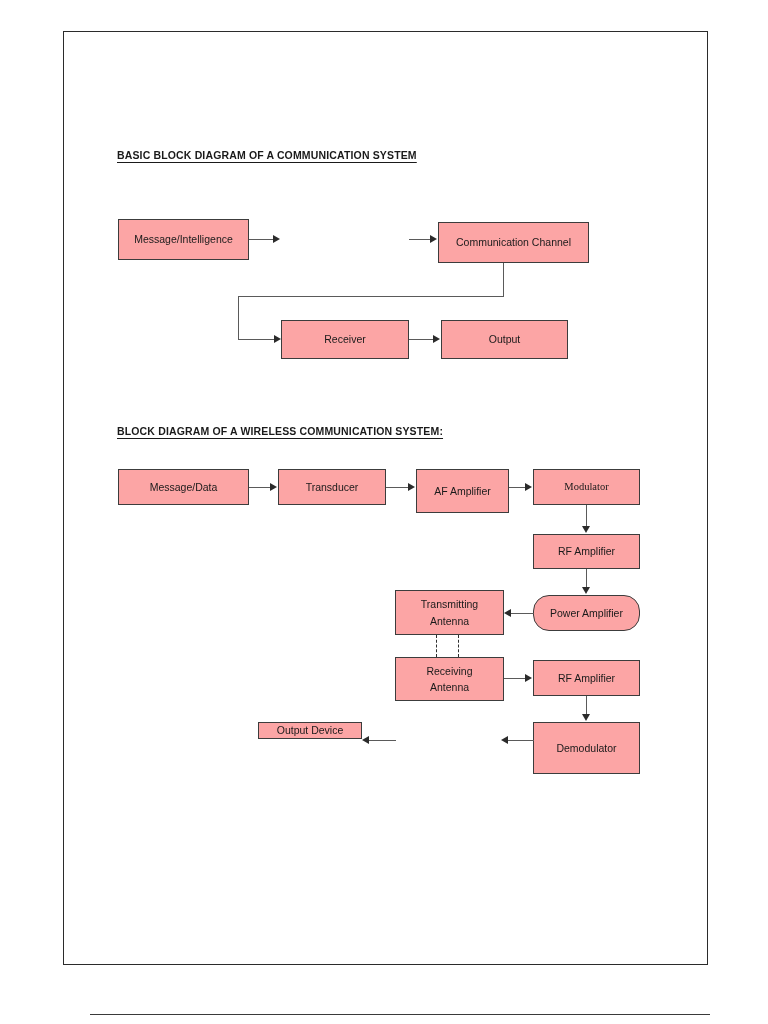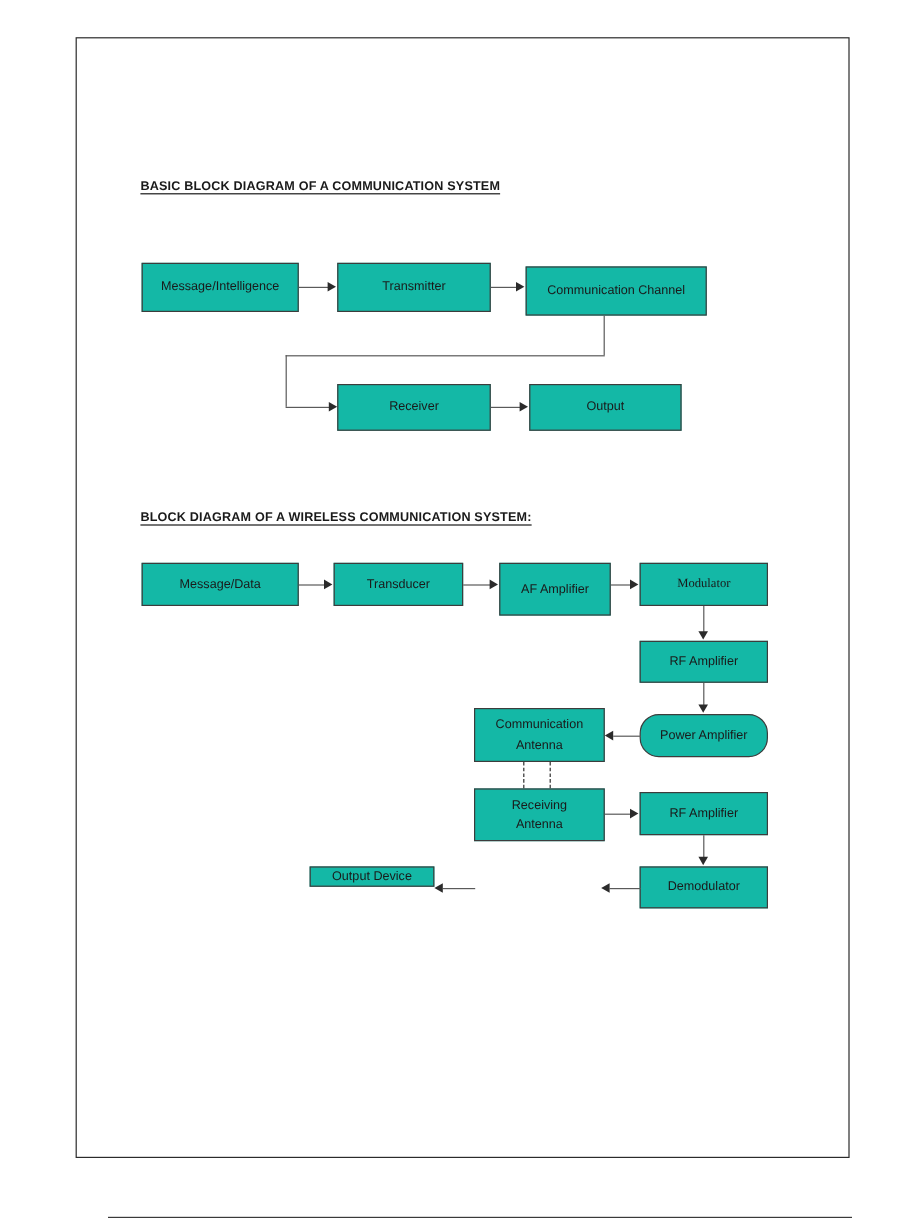--- a/index.html
+++ b/index.html
@@ -41,21 +41,21 @@
     letter-spacing: 0.15px;
     white-space: nowrap;
     text-decoration: underline;
     text-underline-offset: 3px;
   }
 
   .box {
     position: absolute;
     box-sizing: border-box;
     border: 1.3px solid #3c3c3c;
-    background: #14b8a6;
+    background: #fca5a5;
     color: #1a1a1a;
     font-size: 10.5px;
     display: flex;
     align-items: center;
     justify-content: center;
     text-align: center;
     line-height: 1.55;
     padding: 0 3px;
   }
 
@@ -99,21 +99,20 @@
 </style>
 </head>
 <body>
 
 <div class="page">
 
   <div class="heading" style="left:53px; top:117px;">BASIC BLOCK DIAGRAM OF A COMMUNICATION SYSTEM</div>
 
   <div class="box" style="left:54px; top:187px; width:131px; height:41px;">Message/Intelligence</div>
 
-  <div class="box" style="left:217px; top:187px; width:128px; height:41px;">Transmitter</div>
 
   <div class="box" style="left:374px; top:190px; width:151px; height:41px;">Communication Channel</div>
 
   <div class="hline" style="left:185px; top:207px; width:25px;"></div>
   <div class="arrow-r" style="left:209px; top:202.5px;"></div>
 
   <div class="hline" style="left:345px; top:207px; width:22px;"></div>
   <div class="arrow-r" style="left:366px; top:202.5px;"></div>
 
   <div class="vline" style="left:439px; top:231px; height:33px;"></div>
@@ -155,41 +154,41 @@
 
   <div class="vline" style="left:522px; top:537px; height:19px;"></div>
   <div class="arrow-d" style="left:517.5px; top:555px;"></div>
 
   <div class="box" style="left:469px; top:563px; width:107px; height:36px;border-radius:16px;">Power Amplifier</div>
 
   <div class="hline" style="left:447px; top:581px; width:23px;"></div>
   <div class="arrow-l" style="left:440px; top:576.5px;"></div>
 
   <div class="box" style="left:331px; top:558px; width:109px; height:45px; flex-direction:column;">
-    <span>Communication</span>
+    <span>Transmitting</span>
     <span>Antenna</span>
   </div>
 
   <div class="dashline" style="left:372px; top:603px; height:22px;"></div>
   <div class="dashline" style="left:394px; top:603px; height:22px;"></div>
 
   <div class="box" style="left:331px; top:625px; width:109px; height:44px; flex-direction:column;">
     <span>Receiving</span>
     <span>Antenna</span>
   </div>
 
   <div class="hline" style="left:440px; top:646px; width:22px;"></div>
   <div class="arrow-r" style="left:461px; top:641.5px;"></div>
 
   <div class="box" style="left:469px; top:628px; width:107px; height:36px;">RF Amplifier</div>
 
   <div class="vline" style="left:522px; top:664px; height:19px;"></div>
   <div class="arrow-d" style="left:517.5px; top:682px;"></div>
 
-  <div class="box" style="left:469px; top:690px; width:107px; height:35px;">Demodulator</div>
+  <div class="box" style="left:469px; top:690px; width:107px; height:52px;">Demodulator</div>
 
 
   <div class="box" style="left:194px; top:690px; width:104px; height:17px;">Output Device</div>
 
   <div class="hline" style="left:444px; top:708px; width:26px;"></div>
   <div class="arrow-l" style="left:437px; top:703.5px;"></div>
 
   <div class="hline" style="left:305px; top:708px; width:27px;"></div>
   <div class="arrow-l" style="left:298px; top:703.5px;"></div>
 

